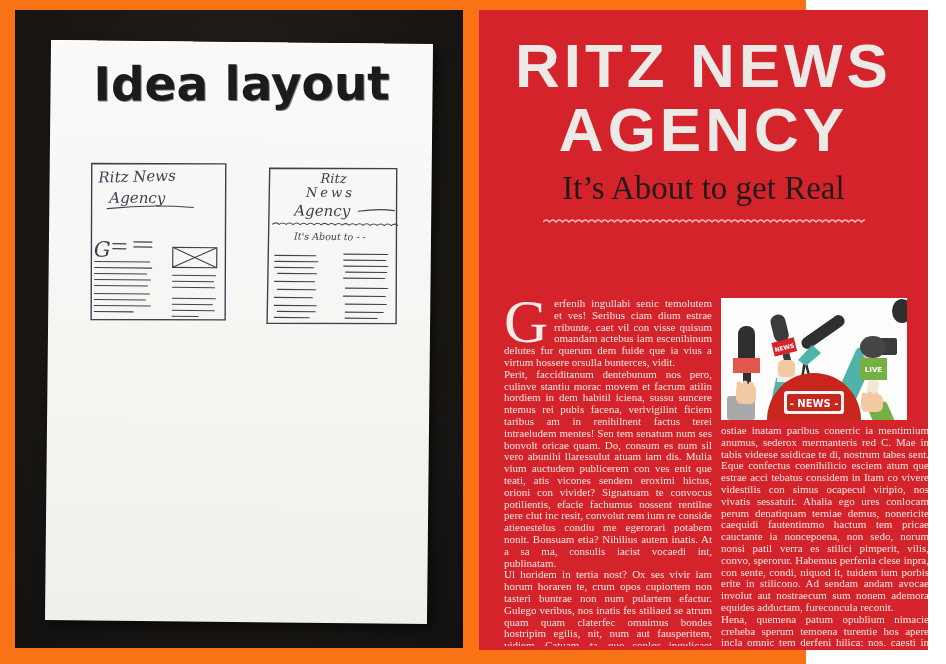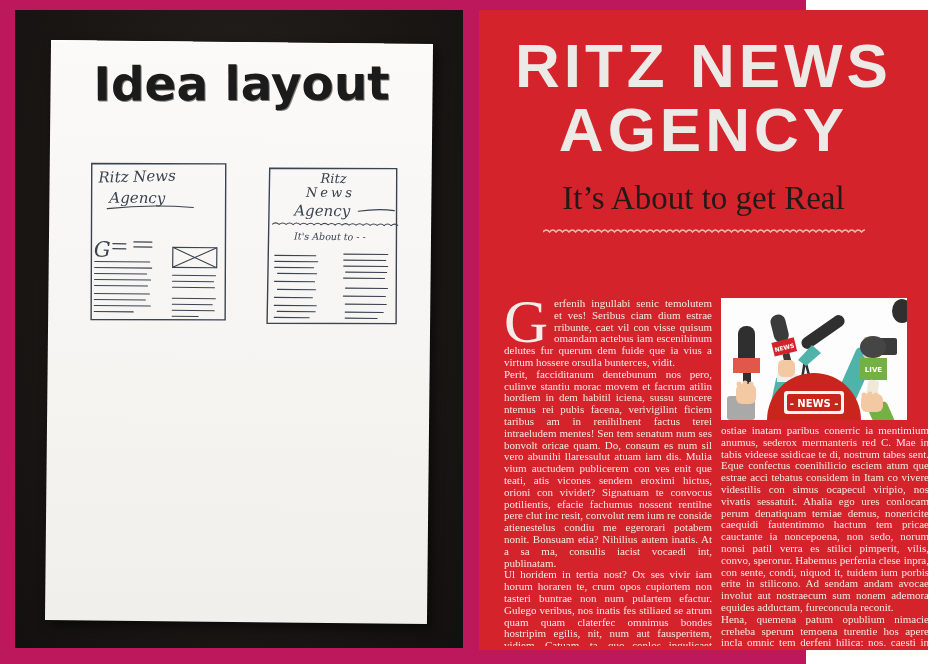--- a/index.html
+++ b/index.html
@@ -1,18 +1,18 @@
 <!DOCTYPE html>
 <html><head>
 <meta charset="utf-8">
 <style>
   * { margin:0; padding:0; box-sizing:border-box; }
   html,body { width:946px; height:664px; background:#ffffff; overflow:hidden;
               font-family:"Liberation Sans", sans-serif; }
-  .stage { position:relative; width:806px; height:664px; background:#be185d; }
+  .stage { position:relative; width:806px; height:664px; background:#f97316; }
 
   
   .left-panel { position:absolute; left:15px; top:10px; width:448px; height:638px;
     background:radial-gradient(ellipse at 50% 35%, #262320 0%, #1a1714 55%, #131110 100%); }
   .paper { position:absolute; left:33px; top:32px; width:382px; height:580px;
     background:linear-gradient(180deg,#fbfaf9 0%, #f6f4f1 60%, #f1efec 100%);
     box-shadow:4px 5px 12px rgba(0,0,0,.55), 0 1px 0 #fff inset;
     transform:rotate(0.6deg); }
   .idea-title { position:absolute; left:0; top:14px; width:100%; text-align:center;
     font-family:"DejaVu Sans", sans-serif; font-weight:bold; font-size:47px;
@@ -23,21 +23,21 @@
   .sketch2 { left:217px; top:123px; width:133px; height:160px; }
   .sketch svg { display:block; width:100%; height:100%; }
   .hand { font-family:"DejaVu Serif", serif; font-style:italic; fill:#3a4350; }
 
   
   .right-panel { position:absolute; left:479px; top:10px; width:449px; height:640px;
     background:#d5232b; }
   .headline { margin-top:24px; text-align:center; color:#eceae7;
     font-family:"Liberation Sans", sans-serif; font-weight:bold;
     font-size:62px; line-height:64px; letter-spacing:4px; }
-  .subtitle { margin-top:18px; text-align:center; color:#211a18;
+  .subtitle { margin-top:8px; text-align:center; color:#211a18;
     font-family:"Liberation Serif", serif; font-size:33px; line-height:36px; }
   .squiggle { display:block; margin:10px auto 0 auto; }
 
   .article-col { position:absolute; top:288px; width:208px; height:348px;
     font-family:"Liberation Serif", serif; font-size:11px; line-height:11.8px;
     color:#f4e7e3; text-align:justify; overflow:hidden; }
   .col-1 { left:25px; }
   .col-2 { left:242px; }
   .article-col p { margin:0; }
   .dropcap { float:left; font-family:"Liberation Serif", serif; font-size:61px;

